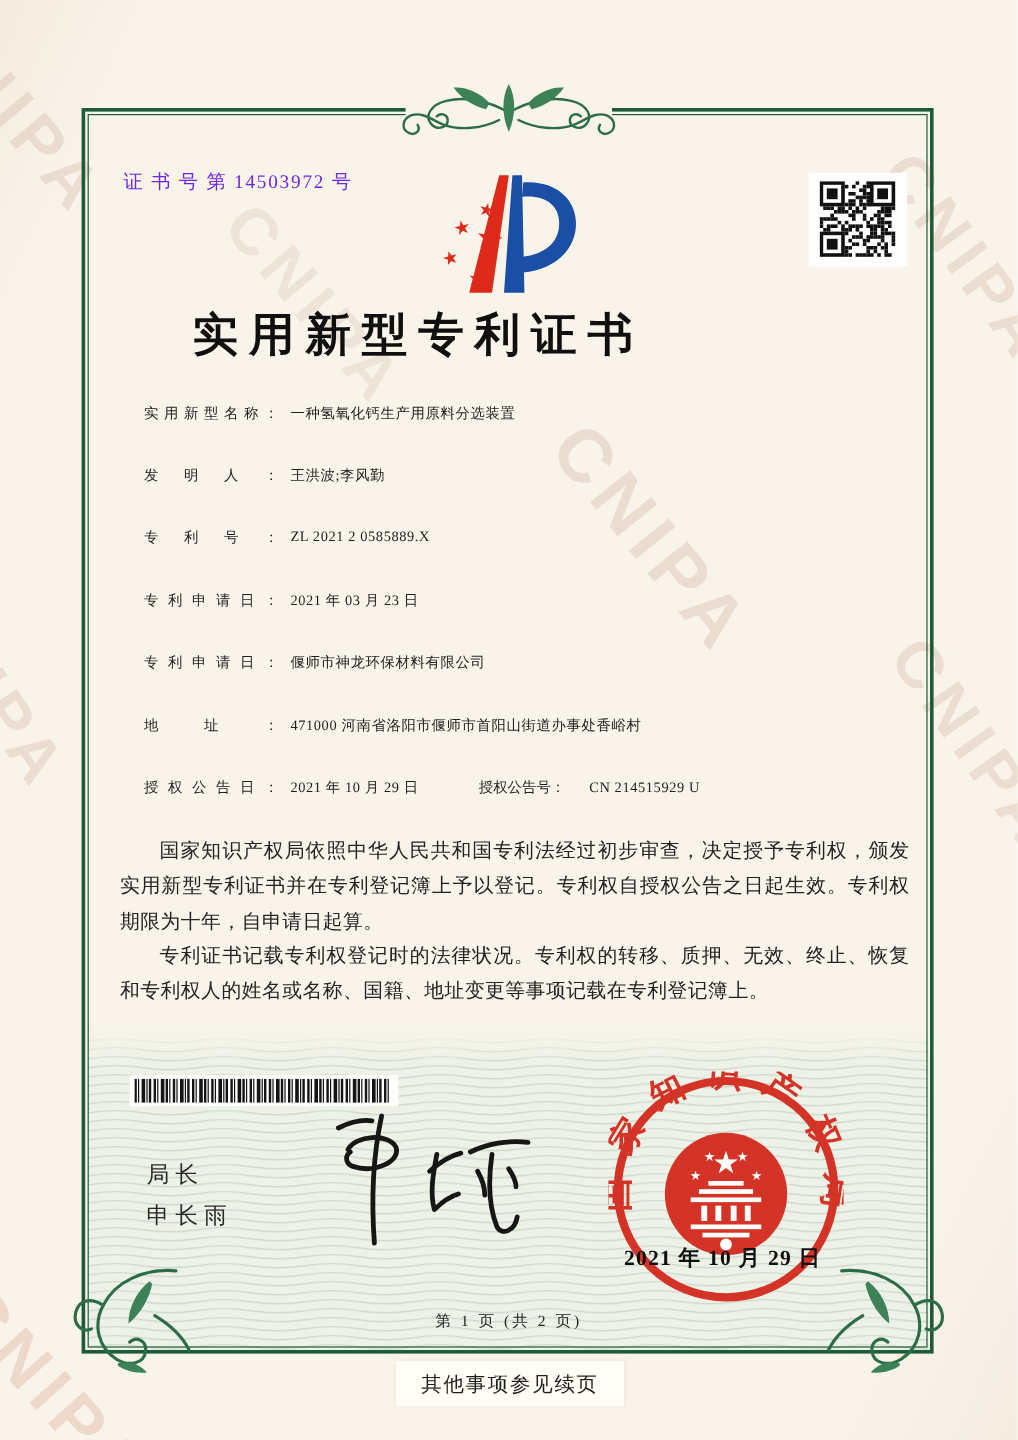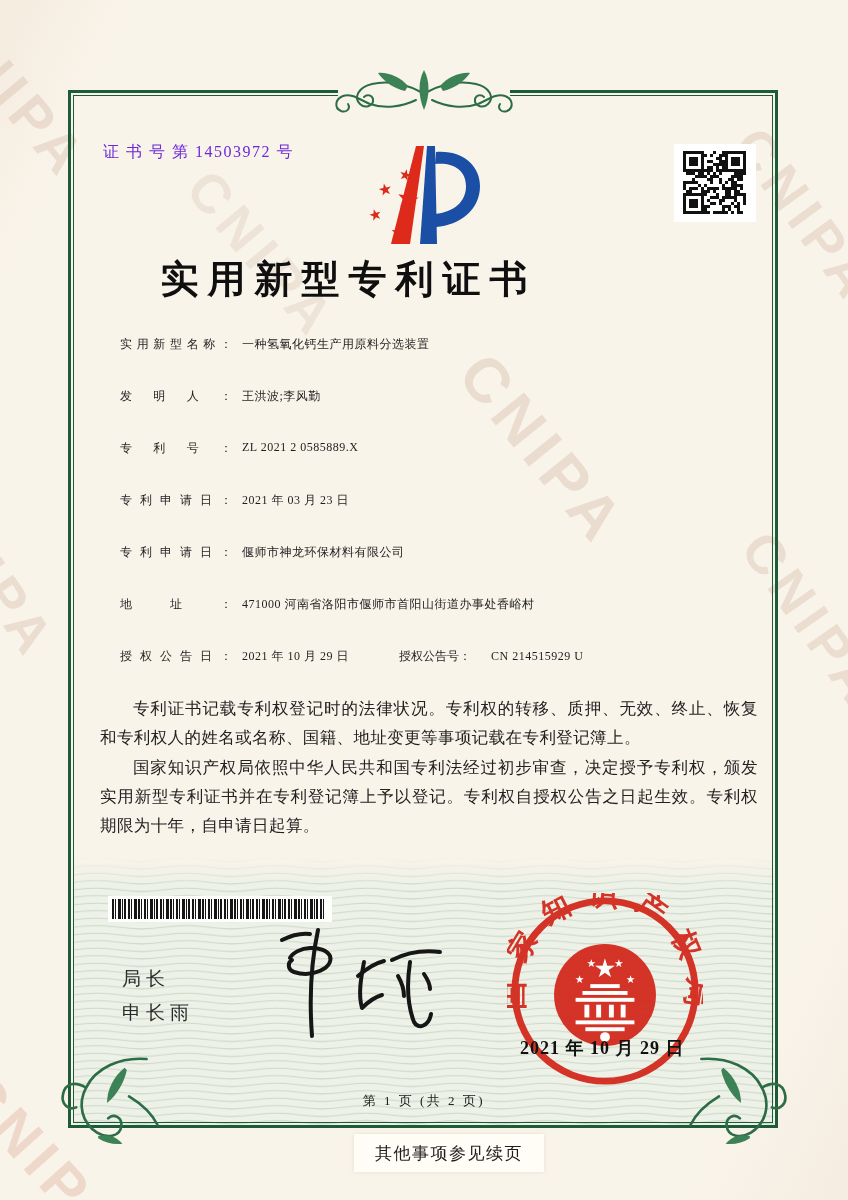--- a/index.html
+++ b/index.html
@@ -50,21 +50,21 @@
   .sig-name{left:122px;top:1000px;font-family:Liberation Mono, monospace;font-size:19px;
       letter-spacing:5px;color:#2a2a2a;z-index:4;}
   .signature{left:252px;top:924px;z-index:5;}
   .seal{left:507px;top:893px;width:196px;height:196px;z-index:5;opacity:0.95;}
   .seal-date{left:520px;top:1036px;font-size:18px;font-weight:600;letter-spacing:1px;
       color:#111;z-index:6;white-space:nowrap;}
   .page-info{left:0;top:1092px;width:848px;text-align:center;font-size:13px;
       letter-spacing:2.5px;color:#222;z-index:4;}
   .footer-note{left:330px;top:1134px;width:190px;height:38px;background:#fffdf6;
       display:flex;align-items:center;justify-content:center;font-size:17px;
-      letter-spacing:1.5px;color:#1d1d1d;z-index:4;box-shadow:0 0 4px rgba(180,160,130,0.25);margin-left:24px;}
+      letter-spacing:1.5px;color:#1d1d1d;z-index:4;box-shadow:0 0 4px rgba(180,160,130,0.25);}
 </style>
 </head>
 <body>
 
 <span class="wm" style="left:-30px;top:-8px;font-size:56px;transform:rotate(50deg);">CNIPA</span>
 <span class="wm" style="left:222px;top:158px;font-size:54px;transform:rotate(50deg);color:rgba(205,178,158,0.26);">CNIPA</span>
 <span class="wm" style="left:500px;top:340px;font-size:62px;transform:rotate(51deg);color:rgba(203,172,150,0.32);">CNIPA</span>
 <span class="wm" style="left:772px;top:116px;font-size:54px;transform:rotate(54deg);">CNIPA</span>
 <span class="wm" style="left:-42px;top:470px;font-size:54px;transform:rotate(56deg);">CNIPA</span>
 <span class="wm" style="left:780px;top:520px;font-size:54px;transform:rotate(55deg);">CNIPA</span>
@@ -328,22 +328,22 @@
     <div>
       <span class="f-label">授权公告日：</span><span class="f-value">2021 年 10 月 29 日</span>
     </div>
     <div class="f-col2">
       <span>授权公告号：</span><span class="f-value" style="margin-left:20px;">CN 214515929 U</span>
     </div>
   </div>
 </div>
 
 <div class="abs paras">
+  <p>国家知识产权局依照中华人民共和国专利法经过初步审查，决定授予专利权，颁发实用新型专利证书并在专利登记簿上予以登记。专利权自授权公告之日起生效。专利权期限为十年，自申请日起算。</p>
   <p>专利证书记载专利权登记时的法律状况。专利权的转移、质押、无效、终止、恢复和专利权人的姓名或名称、国籍、地址变更等事项记载在专利登记簿上。</p>
-  <p>国家知识产权局依照中华人民共和国专利法经过初步审查，决定授予专利权，颁发实用新型专利证书并在专利登记簿上予以登记。专利权自授权公告之日起生效。专利权期限为十年，自申请日起算。</p>
 </div>
 
 <div class="abs barcode">
   <svg id="bcsvg" width="216" height="20">
       <rect x="0" y="0" width="2" height="20" fill="#151515"></rect>
       <rect x="3" y="0" width="1" height="20" fill="#151515"></rect>
       <rect x="6" y="0" width="3" height="20" fill="#151515"></rect>
       <rect x="10" y="0" width="1" height="20" fill="#151515"></rect>
       <rect x="12" y="0" width="2" height="20" fill="#151515"></rect>
       <rect x="16" y="0" width="2" height="20" fill="#151515"></rect>

